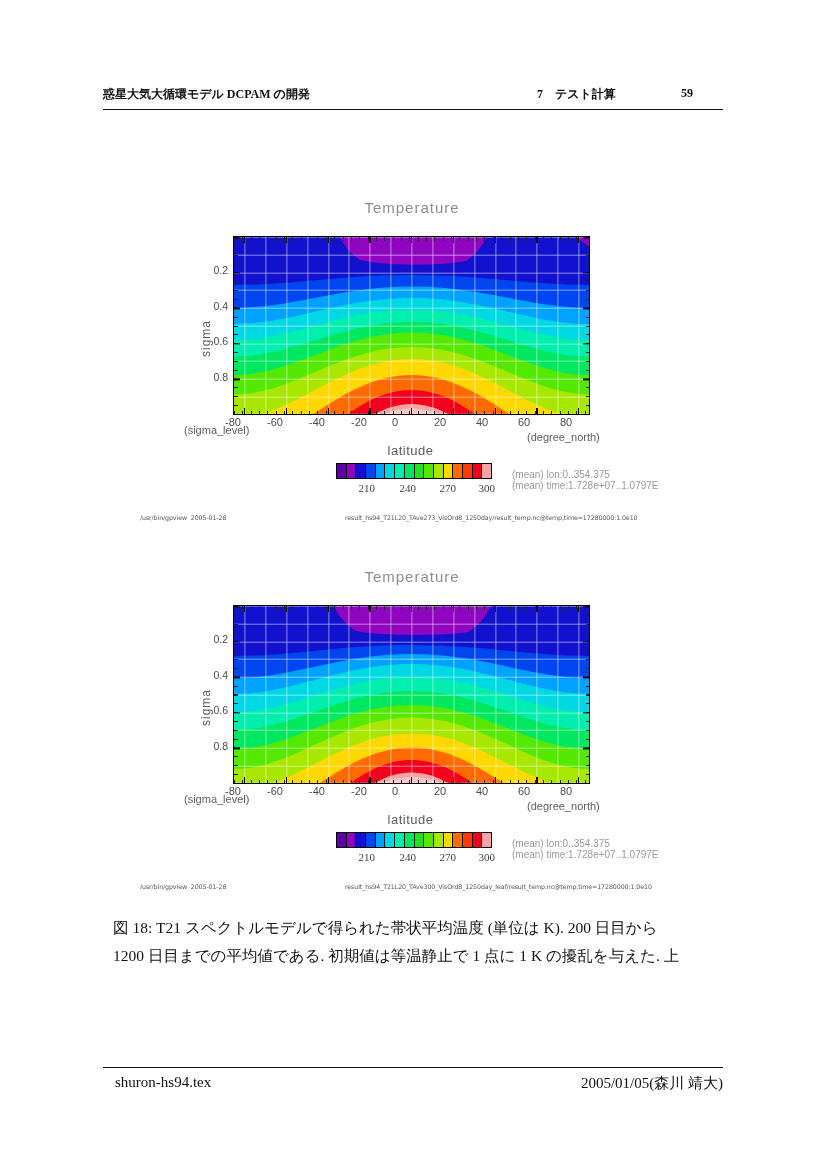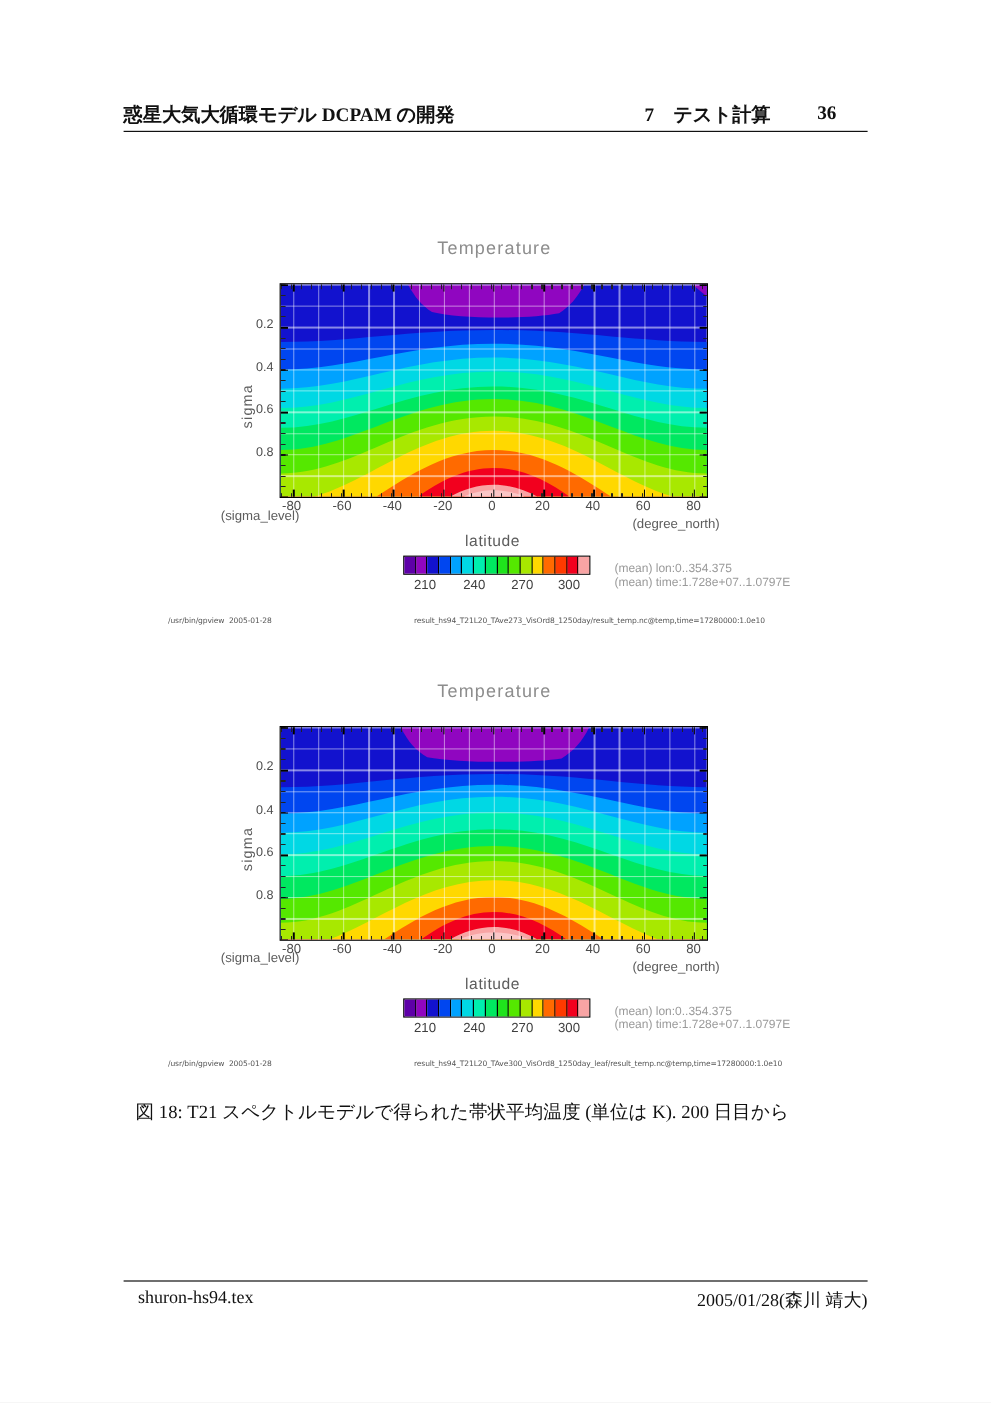--- a/index.html
+++ b/index.html
@@ -1,41 +1,41 @@
 <!DOCTYPE html>
 <html style="--c0: #5E00A8; --c1: #9006C0; --c2: #1212CE; --c3: #0046F0; --c4: #00A2FF; --c5: #00D8E4; --c6: #00EFAE; --c7: #00E860; --c8: #1FE31C; --c9: #55E800; --c10: #A8E800; --c11: #FFD800; --c12: #FF6A00; --c13: #FF3A00; --c14: #F2001E; --c15: #F8A4A4; --cpl: #FBC6C6;"><head>
 <meta charset="utf-8">
 <style>
   html,body{margin:0;padding:0;background:#e8e8e8;}
   .page{position:relative;width:826px;height:1169px;margin:0 auto;background:#ffffff;
         font-family:"Liberation Serif","DejaVu Serif",serif;overflow:hidden;}
   .abs{position:absolute;}
 
   
-  .hdr{font-size:16px;font-weight:bold;color:#111;white-space:nowrap;text-align:center;}
+  .hdr{font-size:12px;font-weight:bold;color:#111;white-space:nowrap;text-align:center;}
   .rule{background:#111;height:1.4px;}
   .ftr{font-size:15px;color:#111;white-space:nowrap;}
 
   
   .cap{font-size:15.5px;color:#111;line-height:27.5px;white-space:nowrap;}
 
   
   .ptitle{font-family:"Liberation Sans","DejaVu Sans",sans-serif;font-size:15px;color:#8d8d8d;
           letter-spacing:1px;text-align:center;width:250px;}
   .ytl{font-family:"Liberation Sans","DejaVu Sans",sans-serif;font-size:10.5px;color:#4c4c4c;
        width:40px;text-align:right;}
   .xtl{font-family:"Liberation Sans","DejaVu Sans",sans-serif;font-size:11px;color:#4c4c4c;
-       width:36px;text-align:center;}
+       width:36px;text-align:left;}
   .axname{font-family:"Liberation Sans","DejaVu Sans",sans-serif;font-size:13px;color:#5d5d5d;
           letter-spacing:.5px;}
   .note{font-family:"Liberation Sans","DejaVu Sans",sans-serif;font-size:11px;color:#5d5d5d;}
   .sigma-rot{font-family:"Liberation Sans","DejaVu Sans",sans-serif;font-size:12px;color:#5d5d5d;
              writing-mode:vertical-rl;transform:rotate(180deg);letter-spacing:1px;}
-  .cbl{font-family:Liberation Sans, sans-serif;font-size:11px;color:#3f3f3f;
-       width:30px;text-align:left;}
+  .cbl{font-family:Liberation Serif, serif;font-size:11px;color:#3f3f3f;
+       width:30px;text-align:right;}
   .meanl{font-family:"Liberation Sans","DejaVu Sans",sans-serif;font-size:10px;color:#9a9a9a;
          white-space:pre;}
   .cmd{font-family:"DejaVu Sans","Liberation Sans",sans-serif;font-size:6.3px;color:#555;
        white-space:pre;letter-spacing:-0.1px;}
 
   
   .plotbox{width:355px;height:177px;border:1px solid #000;box-sizing:content-box;}
   .plotbox svg{position:absolute;left:0;top:0;display:block;}
   .layer{position:absolute;left:0;top:0;right:0;bottom:0;pointer-events:none;}
   .grid{background-image:
@@ -65,21 +65,21 @@
   .cbar span{flex:1;border-right:1px solid #000;}
   .cbar span:last-child{border-right:none;}
 </style>
 </head>
 <body>
 
 <div class="page">
 
   <div class="abs hdr" style="left:103px;top:86px;">惑星大気大循環モデル DCPAM の開発</div>
   <div class="abs hdr" style="left:537px;top:86px;">7　テスト計算</div>
-  <div class="abs hdr" style="left:681px;top:86px;">36</div>
+  <div class="abs hdr" style="left:681px;top:86px;">59</div>
   <div class="abs rule" style="left:103px;top:109px;width:620px;"></div>
 
   <div class="abs ptitle" style="left:287px;top:199px;">Temperature</div>
 
   <div class="abs plotbox" style="left:233px;top:236px;">
     <svg width="355" height="177" viewBox="0 0 355 177">
       <rect width="355" height="177" fill="var(--c2)"></rect>
       <path d="M0,71 C60,71 105,49.5 177.5,49.5 C250,49.5 295,71 355,71 L355,177 L0,177 Z" fill="var(--c3)" opacity="0"></path>
       <path d="M0,48 C60,48 105,38 177.5,38 C250,38 295,48 355,48 L355,177 L0,177 Z" fill="var(--c3)"></path>
       <path d="M0,71 C60,71 105,49.5 177.5,49.5 C250,49.5 295,71 355,71 L355,177 L0,177 Z" fill="var(--c4)"></path>
@@ -230,19 +230,20 @@
   <div class="abs cbl" style="left:465px;top:851px;">300</div>
 
   <div class="abs meanl" style="left:512px;top:838px;">(mean) lon:0..354.375</div>
   <div class="abs meanl" style="left:512px;top:849px;">(mean) time:1.728e+07..1.0797E</div>
 
   <div class="abs cmd" style="left:140px;top:883px;">/usr/bin/gpview  2005-01-28</div>
   <div class="abs cmd" style="left:345px;top:883px;">result_hs94_T21L20_TAve300_VisOrd8_1250day_leaf/result_temp.nc@temp,time=17280000:1.0e10</div>
 
   <div class="abs" style="left:113px;top:914px;width:612px;">
     <div class="cap">図 18: T21 スペクトルモデルで得られた帯状平均温度 (単位は K). 200 日目から</div>
+    <div class="cap">1200 日目までの平均値である. 初期値は等温静止で 1 点に 1 K の擾乱を与えた. 上</div>
   </div>
 
   <div class="abs rule" style="left:103px;top:1067px;width:620px;height:1px;"></div>
   <div class="abs ftr" style="left:115px;top:1074px;">shuron-hs94.tex</div>
-  <div class="abs ftr" style="right:103px;top:1074px;">2005/01/28(森川 靖大)</div>
+  <div class="abs ftr" style="right:103px;top:1074px;">2005/01/05(森川 靖大)</div>
 
 </div>
 
 </body></html>

